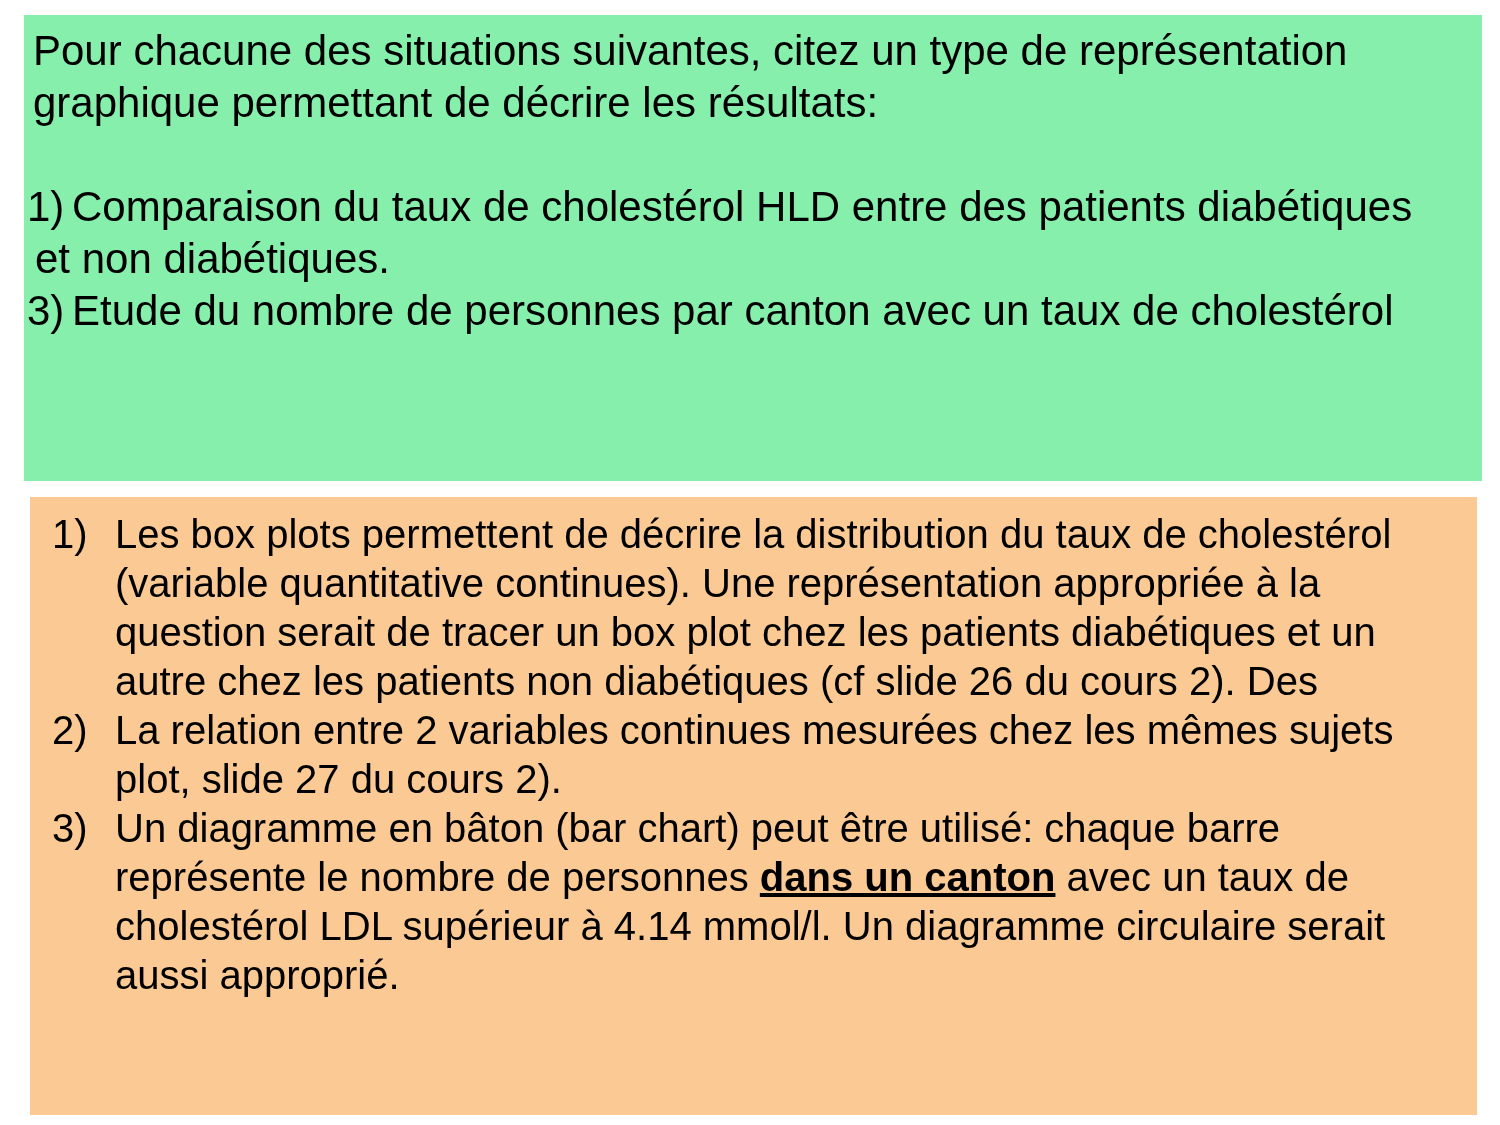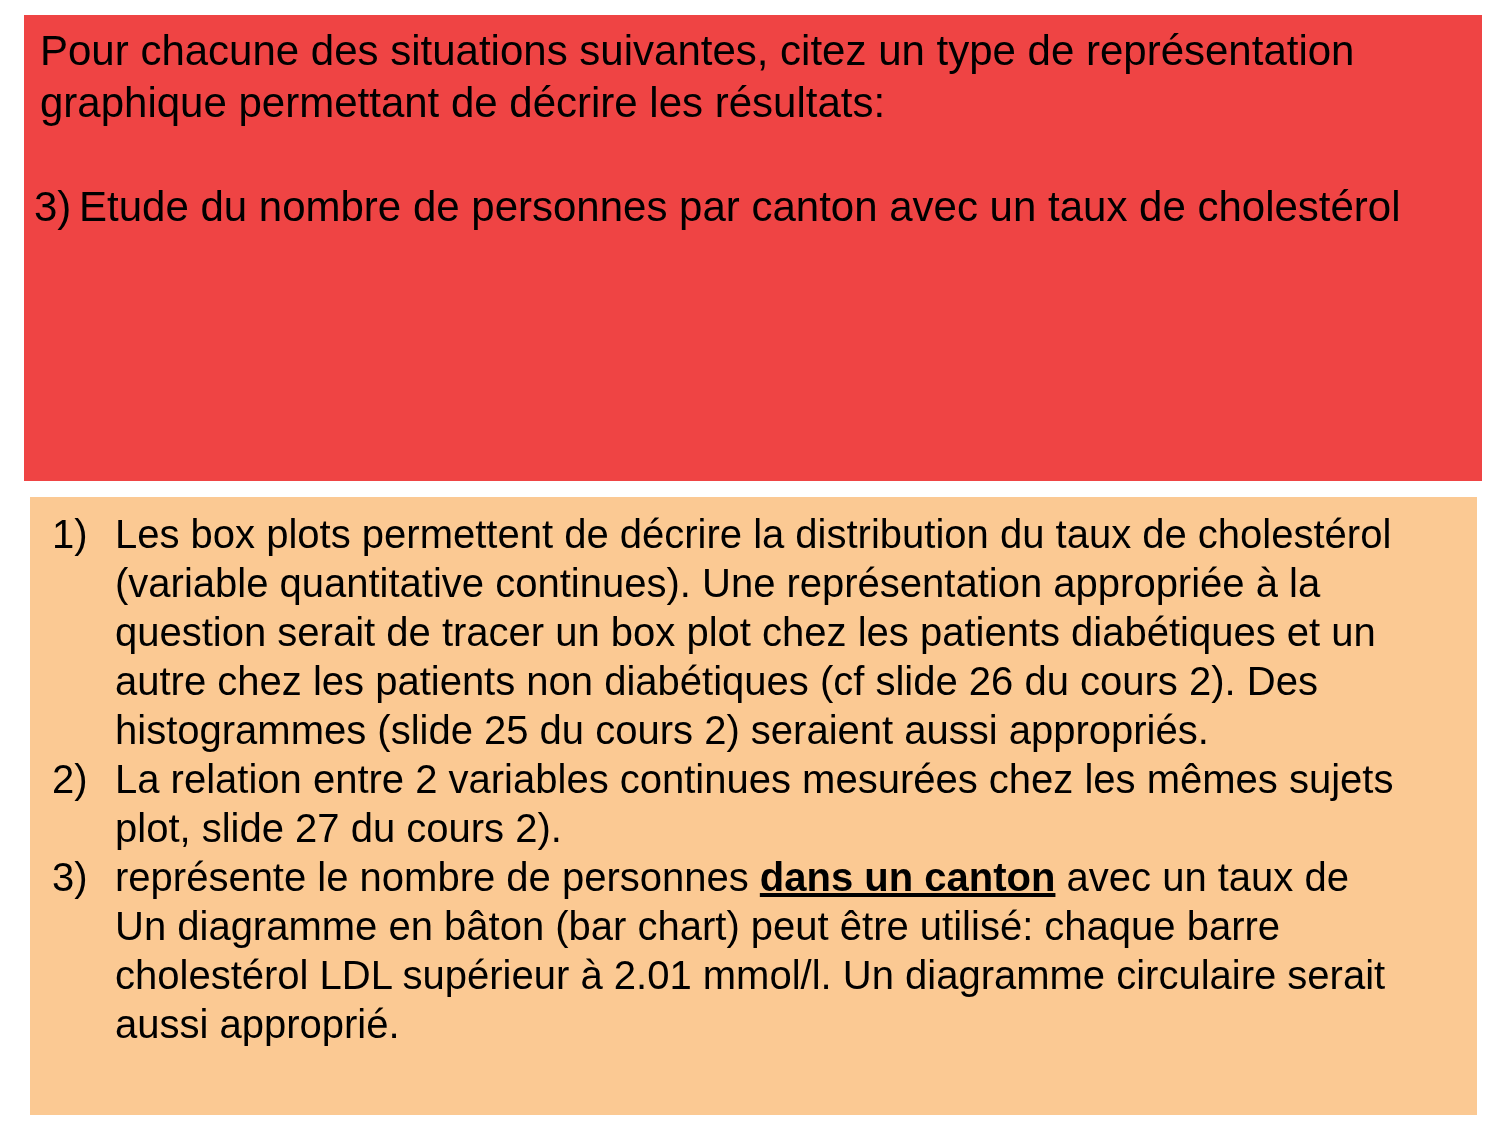--- a/index.html
+++ b/index.html
@@ -19,23 +19,23 @@
     background: #ffffff;
   }
 
   
   .question-box {
     position: absolute;
     left: 24px;
     top: 15px;
     width: 1458px;
     height: 466px;
-    background: #ef4444;
+    background: #86efac;
     box-sizing: border-box;
-    padding: 10px 12px 0 10px;
+    padding: 10px 12px 0 3px;
     font-size: 42px;
     line-height: 52px;
   }
   .q-intro-line {
     padding-left: 6px;
     white-space: nowrap;
   }
   .q-blank-line {
     height: 52px;
   }
@@ -87,54 +87,59 @@
 <body>
 
 <div class="slide">
 
   <div class="question-box">
     <div class="q-intro-line">Pour chacune des situations suivantes, citez un type de représentation</div>
     <div class="q-intro-line">graphique permettant de décrire les résultats:</div>
 
     <div class="q-blank-line"></div>
 
+    <div class="q-item">
+      <div class="q-item-first">
+        <span class="q-num">1)</span><span>Comparaison du taux de cholestérol HLD entre des patients diabétiques</span>
+      </div>
+      <div class="q-item-cont">et non diabétiques.</div>
+    </div>
 
 
     <div class="q-item">
       <div class="q-item-first">
         <span class="q-num">3)</span><span>Etude du nombre de personnes par canton avec un taux de cholestérol</span>
       </div>
     </div>
   </div>
 
   <div class="answer-box">
 
     <div class="a-item">
       <div class="a-num">1)</div>
       <div class="a-content">
         <div class="a-line">Les box plots permettent de décrire la distribution du taux de cholestérol</div>
         <div class="a-line">(variable quantitative continues). Une représentation appropriée à la</div>
         <div class="a-line">question serait de tracer un box plot chez les patients diabétiques et un</div>
         <div class="a-line">autre chez les patients non diabétiques (cf slide 26 du cours 2). Des</div>
-        <div class="a-line">histogrammes (slide 25 du cours 2) seraient aussi appropriés.</div>
       </div>
     </div>
 
     <div class="a-item">
       <div class="a-num">2)</div>
       <div class="a-content">
         <div class="a-line">La relation entre 2 variables continues mesurées chez les mêmes sujets</div>
         <div class="a-line">plot, slide 27 du cours 2).</div>
       </div>
     </div>
 
     <div class="a-item">
       <div class="a-num">3)</div>
       <div class="a-content">
+        <div class="a-line">Un diagramme en bâton (bar chart) peut être utilisé: chaque barre</div>
         <div class="a-line"><span>représente le nombre de personnes </span><span class="emph">dans un canton</span><span> avec un taux de</span></div>
-        <div class="a-line">Un diagramme en bâton (bar chart) peut être utilisé: chaque barre</div>
-        <div class="a-line">cholestérol LDL supérieur à 2.01 mmol/l. Un diagramme circulaire serait</div>
+        <div class="a-line">cholestérol LDL supérieur à 4.14 mmol/l. Un diagramme circulaire serait</div>
         <div class="a-line">aussi approprié.</div>
       </div>
     </div>
 
   </div>
 </div>
 
 </body></html>

